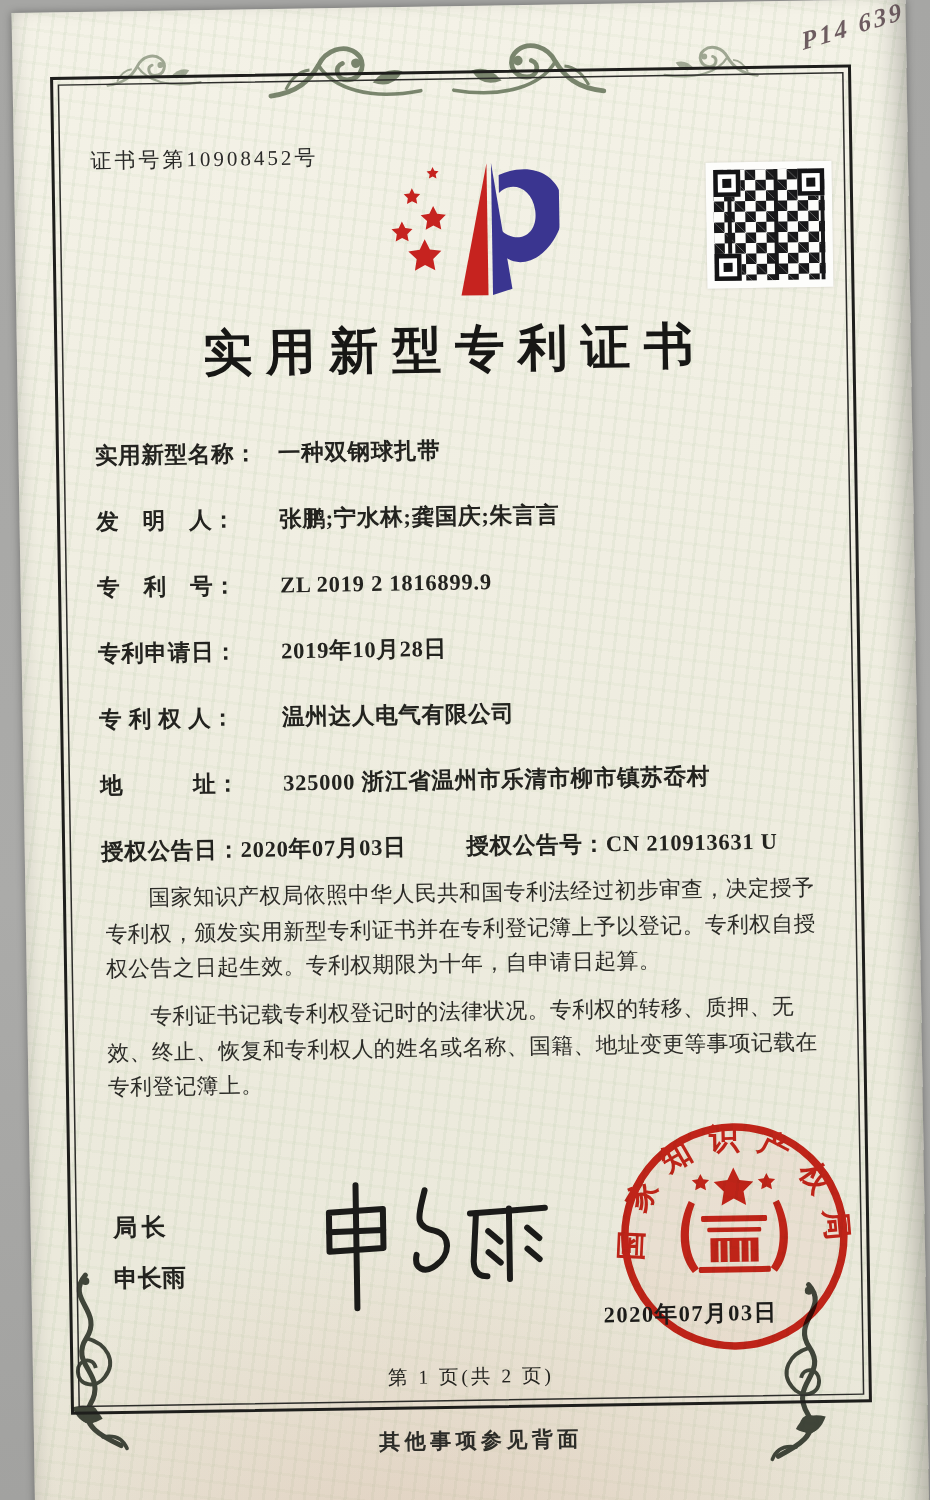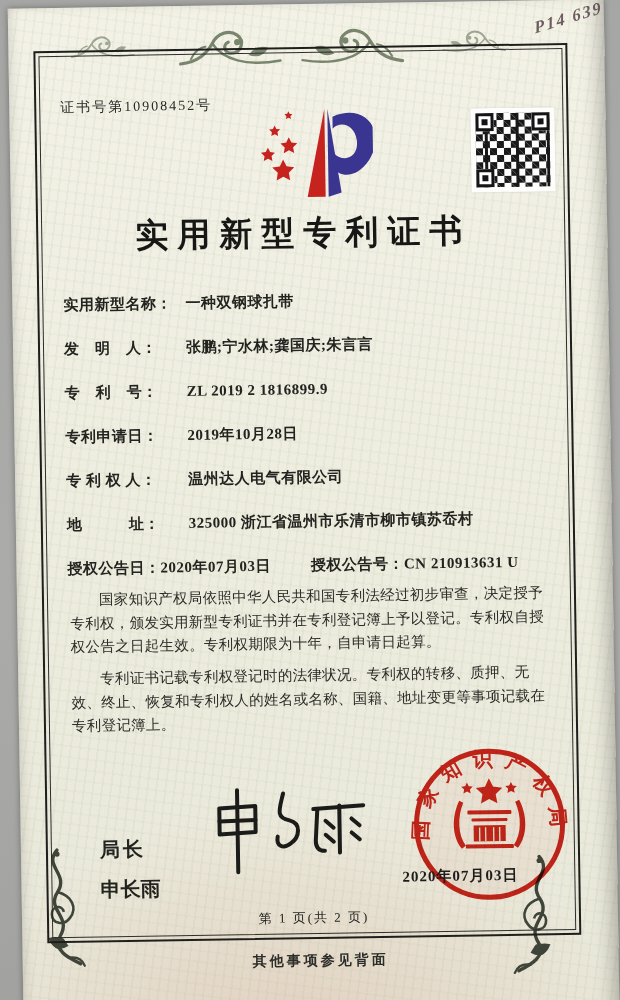--- a/index.html
+++ b/index.html
@@ -58,21 +58,21 @@
   .grant-pair{display:flex;}
   .grant-pair.second{margin-left:40px;}
   .grant-pair .flabel{flex:0 0 auto;}
 
   
   .paras{position:absolute;left:22px;right:16px;top:532px;font-size:14.5px;line-height:1.63;
     color:#2c2c28;letter-spacing:.3px;}
   .paras p{margin:0 0 8px 0;text-indent:2em;font-weight:500;}
 
   
-  .sig-labels{position:absolute;left:48px;top:752px;font-size:20px;font-weight:700;color:#23231f;margin-top:28px;}
+  .sig-labels{position:absolute;left:24px;top:752px;font-size:16px;font-weight:700;color:#23231f;}
   .sig-labels .l1{margin-bottom:13px;letter-spacing:3px;}
   .signature{position:absolute;left:146px;top:726px;}
   .seal{position:absolute;left:358px;top:694px;width:160px;height:160px;mix-blend-mode:multiply;}
   .seal-date{position:absolute;left:350px;top:816px;width:180px;font-size:15px;font-weight:700;
     letter-spacing:1px;color:#1c1c1a;}
   .page-no{position:absolute;left:0;right:0;bottom:6px;text-align:center;font-size:13px;
     letter-spacing:2px;color:#23231f;}
   .back-note{position:absolute;left:0;right:0;top:948px;text-align:center;font-size:14px;
     font-weight:700;letter-spacing:3px;color:#2c2c28;}
 </style>

